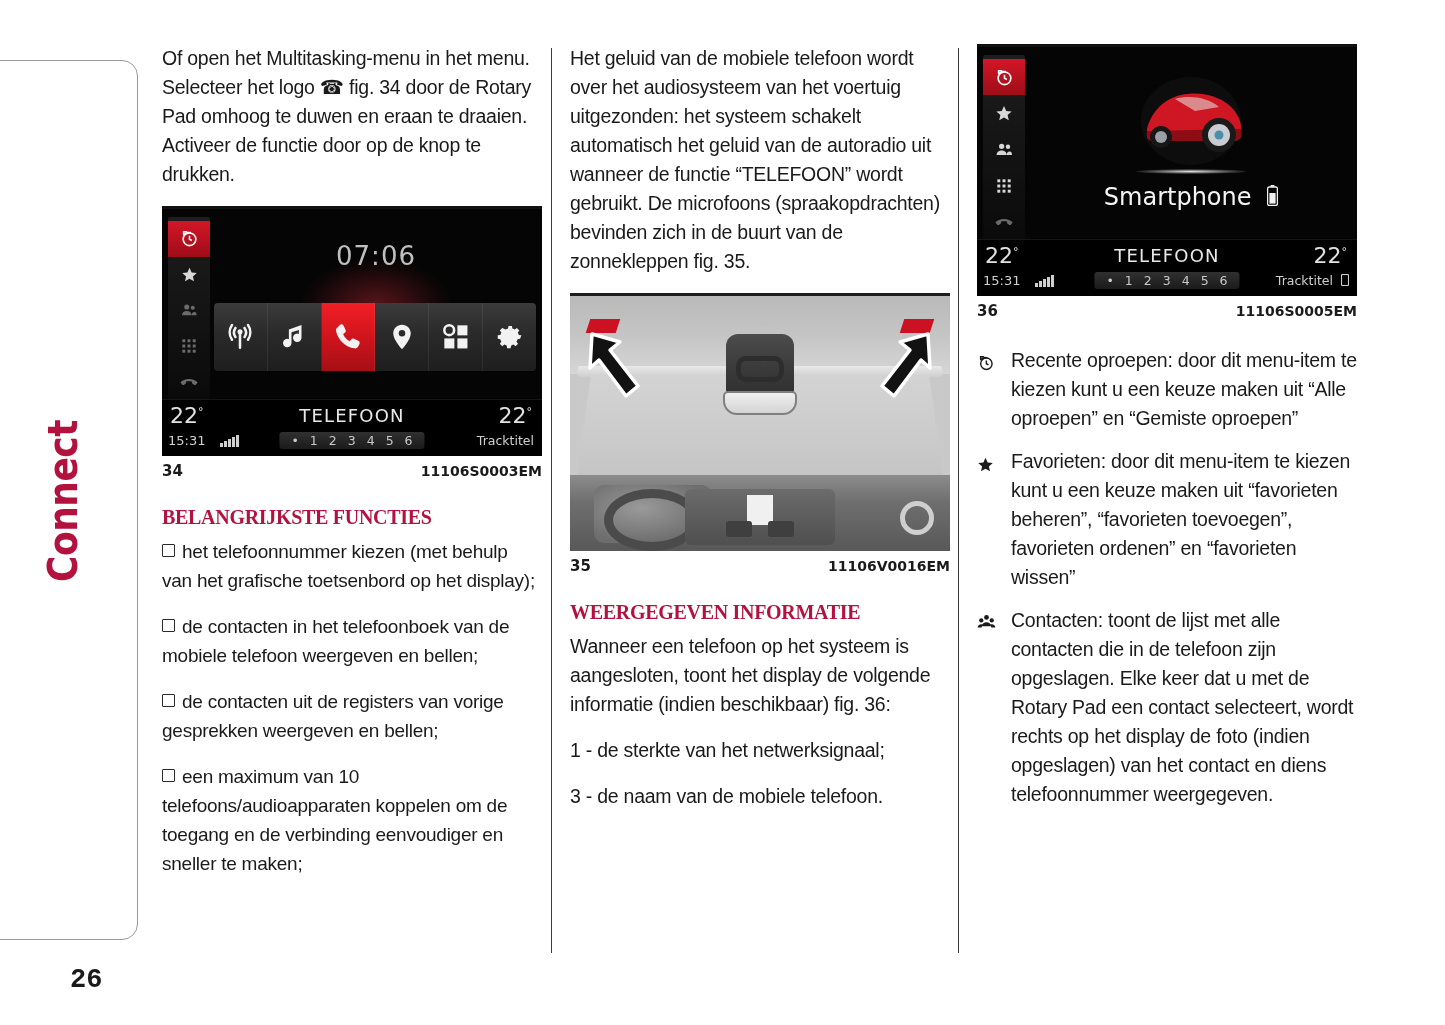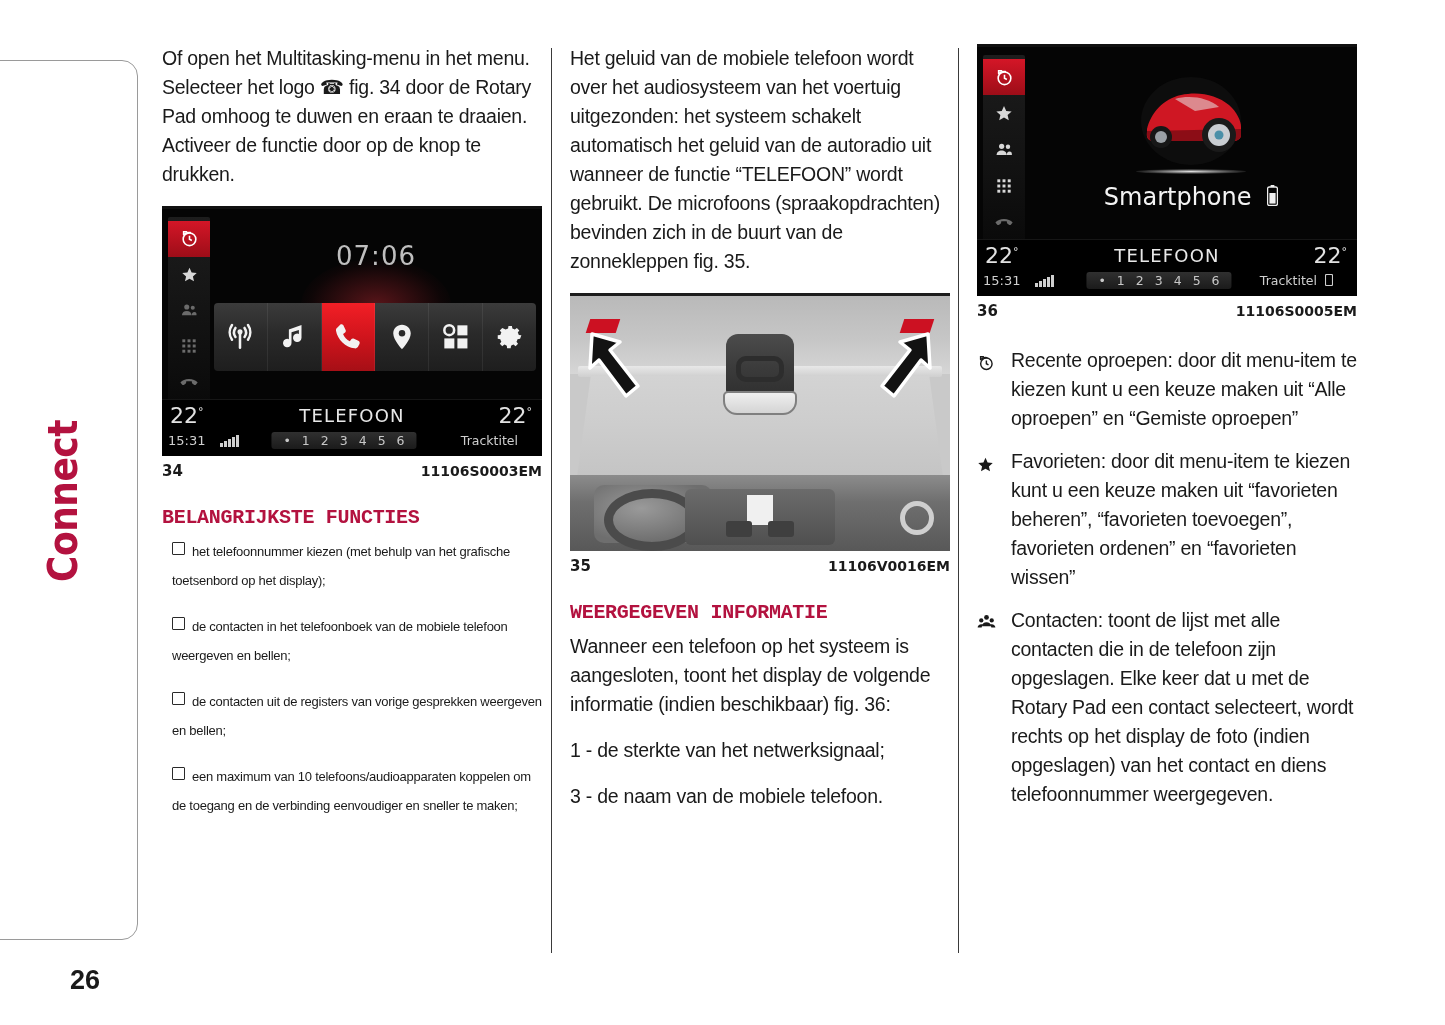--- a/index.html
+++ b/index.html
@@ -48,21 +48,21 @@
     font-size: 40px;
     letter-spacing: -0.5px;
     color: #b3123f;
     font-stretch: condensed;
   }
 
   #page-number {
     position: absolute;
     left: 70px;
     top: 965px;
-    font-family: Liberation Sans, sans-serif;
+    font-family: Liberation Mono, monospace;
     font-weight: bold;
     font-size: 27px;
     color: #1a1a1a;
   }
 
   
   .col {
     position: absolute;
     top: 44px;
     width: 380px;
@@ -84,30 +84,30 @@
   
   p {
     margin: 0 0 17px 0;
     font-size: 19.5px;
     line-height: 29px;
     font-family: "Liberation Sans", sans-serif;
     letter-spacing: -0.25px;
   }
   h2.section-head {
     margin: 0 0 8px 0;
-    font-family: Liberation Mono, monospace;
+    font-family: Liberation Serif, serif;
     font-size: 20px;
     font-weight: bold;
     color: #b3123f;
     letter-spacing: -0.3px;
     font-stretch: condensed;
   }
   .sq-bullet {
-    margin: 0 0 17px 10px;
-    font-size: 13px;
+    margin: 0 0 17px 0;
+    font-size: 19px;
     line-height: 29px;
     letter-spacing: -0.25px;
   }
   .sq-bullet .marker {
     display: inline-block;
     width: 11px;
     height: 11px;
     border: 1.6px solid #2a2a2a;
     border-radius: 1px;
     margin-right: 7px;
@@ -250,21 +250,21 @@
     width: 100%;
     text-align: center;
     color: #e8e8e8;
     font-size: 18px;
     font-family: "DejaVu Sans", sans-serif;
     letter-spacing: 1.2px;
     top: 2px;
   }
   .bt-row2 {
     position: absolute;
-    left: 0; right: 16px; bottom: 6px;
+    left: 0; right: 0; bottom: 6px;
     height: 18px;
     padding-left: 22px;
   }
   .bt-time {
     position: absolute;
     left: 6px; top: 1px;
     color: #cfcfcf;
     font-size: 13px;
     font-family: "DejaVu Sans", sans-serif;
   }

